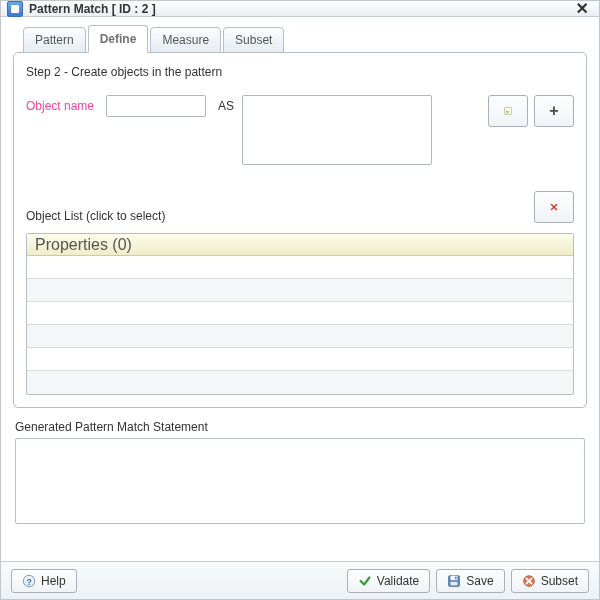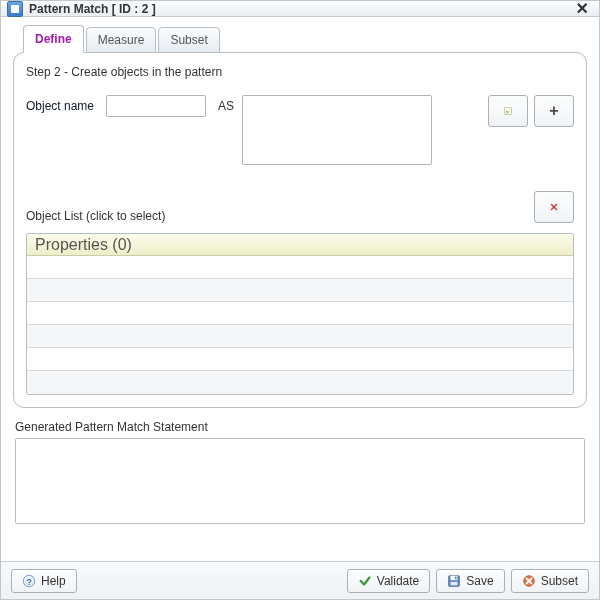--- a/index.html
+++ b/index.html
@@ -80,51 +80,51 @@
     background: linear-gradient(#fcfdff, #e5ecf3);
     border: 1px solid #b6bec6;
     border-top-left-radius: 4px;
     border-top-right-radius: 4px;
     cursor: pointer;
     margin-right: 2px;
     position: relative;
   }
   .tab.active {
     background: #fff;
-    color: #a21caf;
+    color: #737373;
     font-weight: bold;
     border-bottom-color: #fff;
     padding-top: 6px;
     padding-bottom: 6px;
     z-index: 3;
   }
   
   .panel {
     margin: 0 12px 8px 12px;
     border: 1px solid #b6bec6;
-    border-radius: 11px;
+    border-radius: 5px;
     background: #fff;
     padding: 12px 12px 12px 12px;
     display: flex;
     flex-direction: column;
     gap: 10px;
   }
   .step-title {
     font-size: 12px;
     color: #333;
     margin-bottom: 6px;
   }
   
   .form-row {
     display: flex;
     align-items: flex-start;
   }
   .form-row label.lbl {
     font-size: 12px;
-    color: #0f172a;
+    color: #ec4899;
     padding-top: 4px;
   }
   .text-input {
     height: 22px;
     border: 1px solid #b0b6bc;
     border-radius: 2px;
     background: #fff;
     padding: 0 4px;
     font-size: 12px;
     color: #333;
@@ -231,20 +231,21 @@
   <div class="titlebar">
     <div class="app-icon"></div>
     <div class="title">Pattern Match [ ID : 2 ]</div>
     <div class="spacer"></div>
     <div class="close">✕</div>
   </div>
 
   <div class="content">
 
     <div class="tabs">
+      <div class="tab">Pattern</div>
       <div class="tab active">Define</div>
       <div class="tab">Measure</div>
       <div class="tab">Subset</div>
     </div>
 
     <div class="panel">
 
       <div class="step-title">Step 2 - Create objects in the pattern</div>
 
       <div class="form-row">

